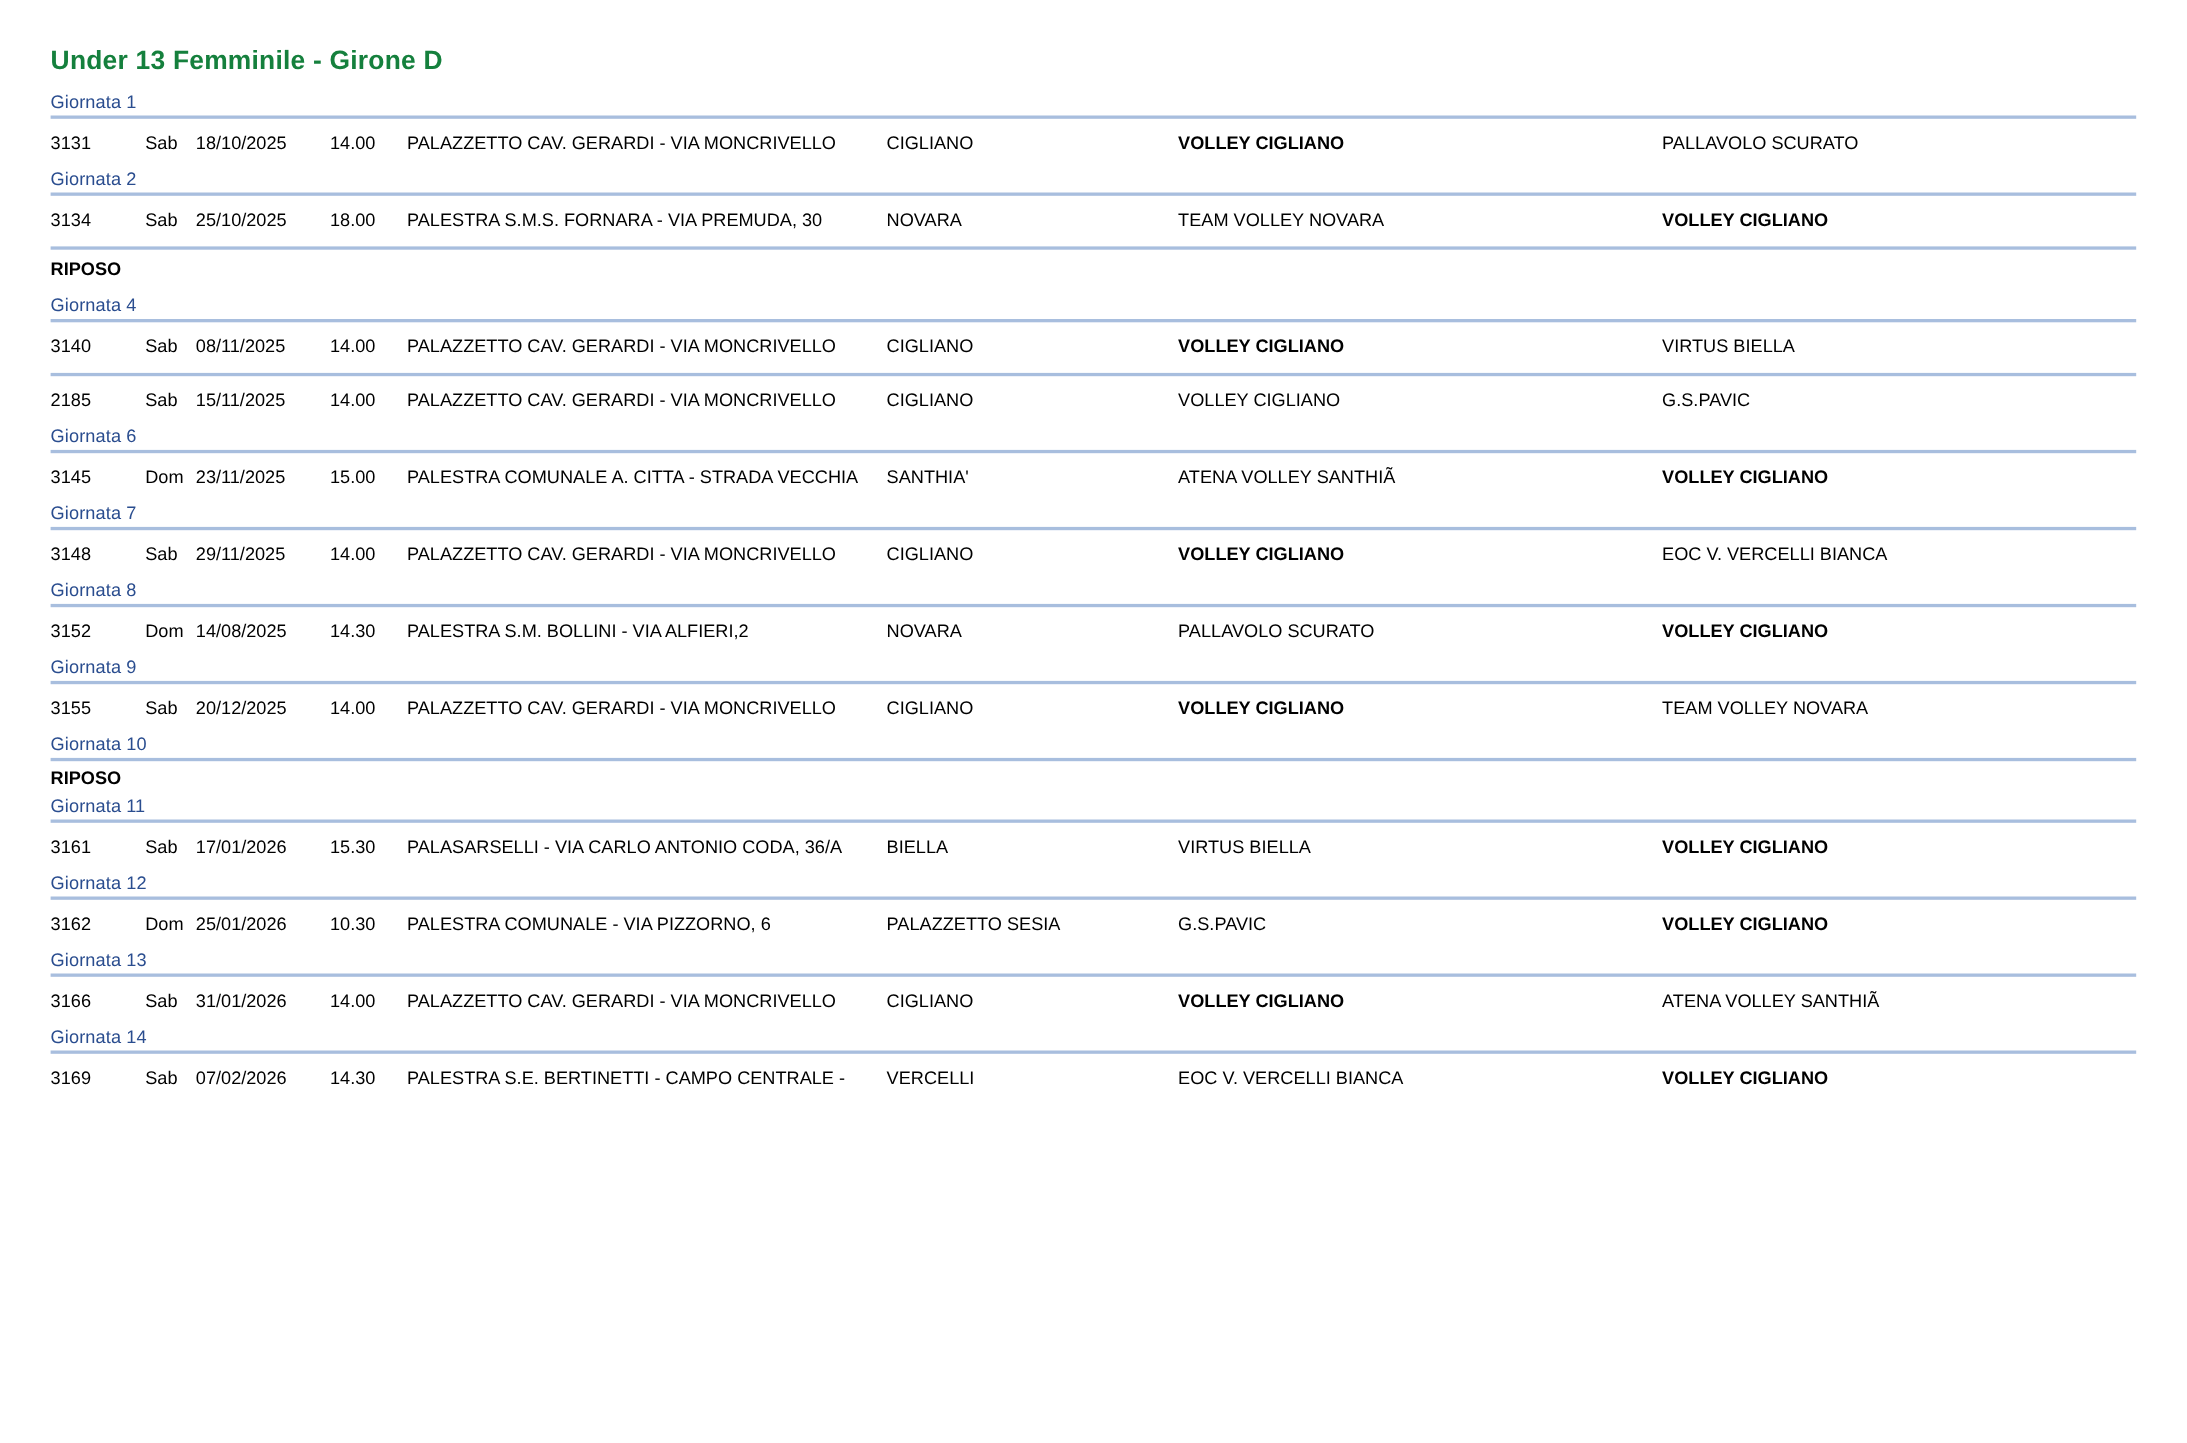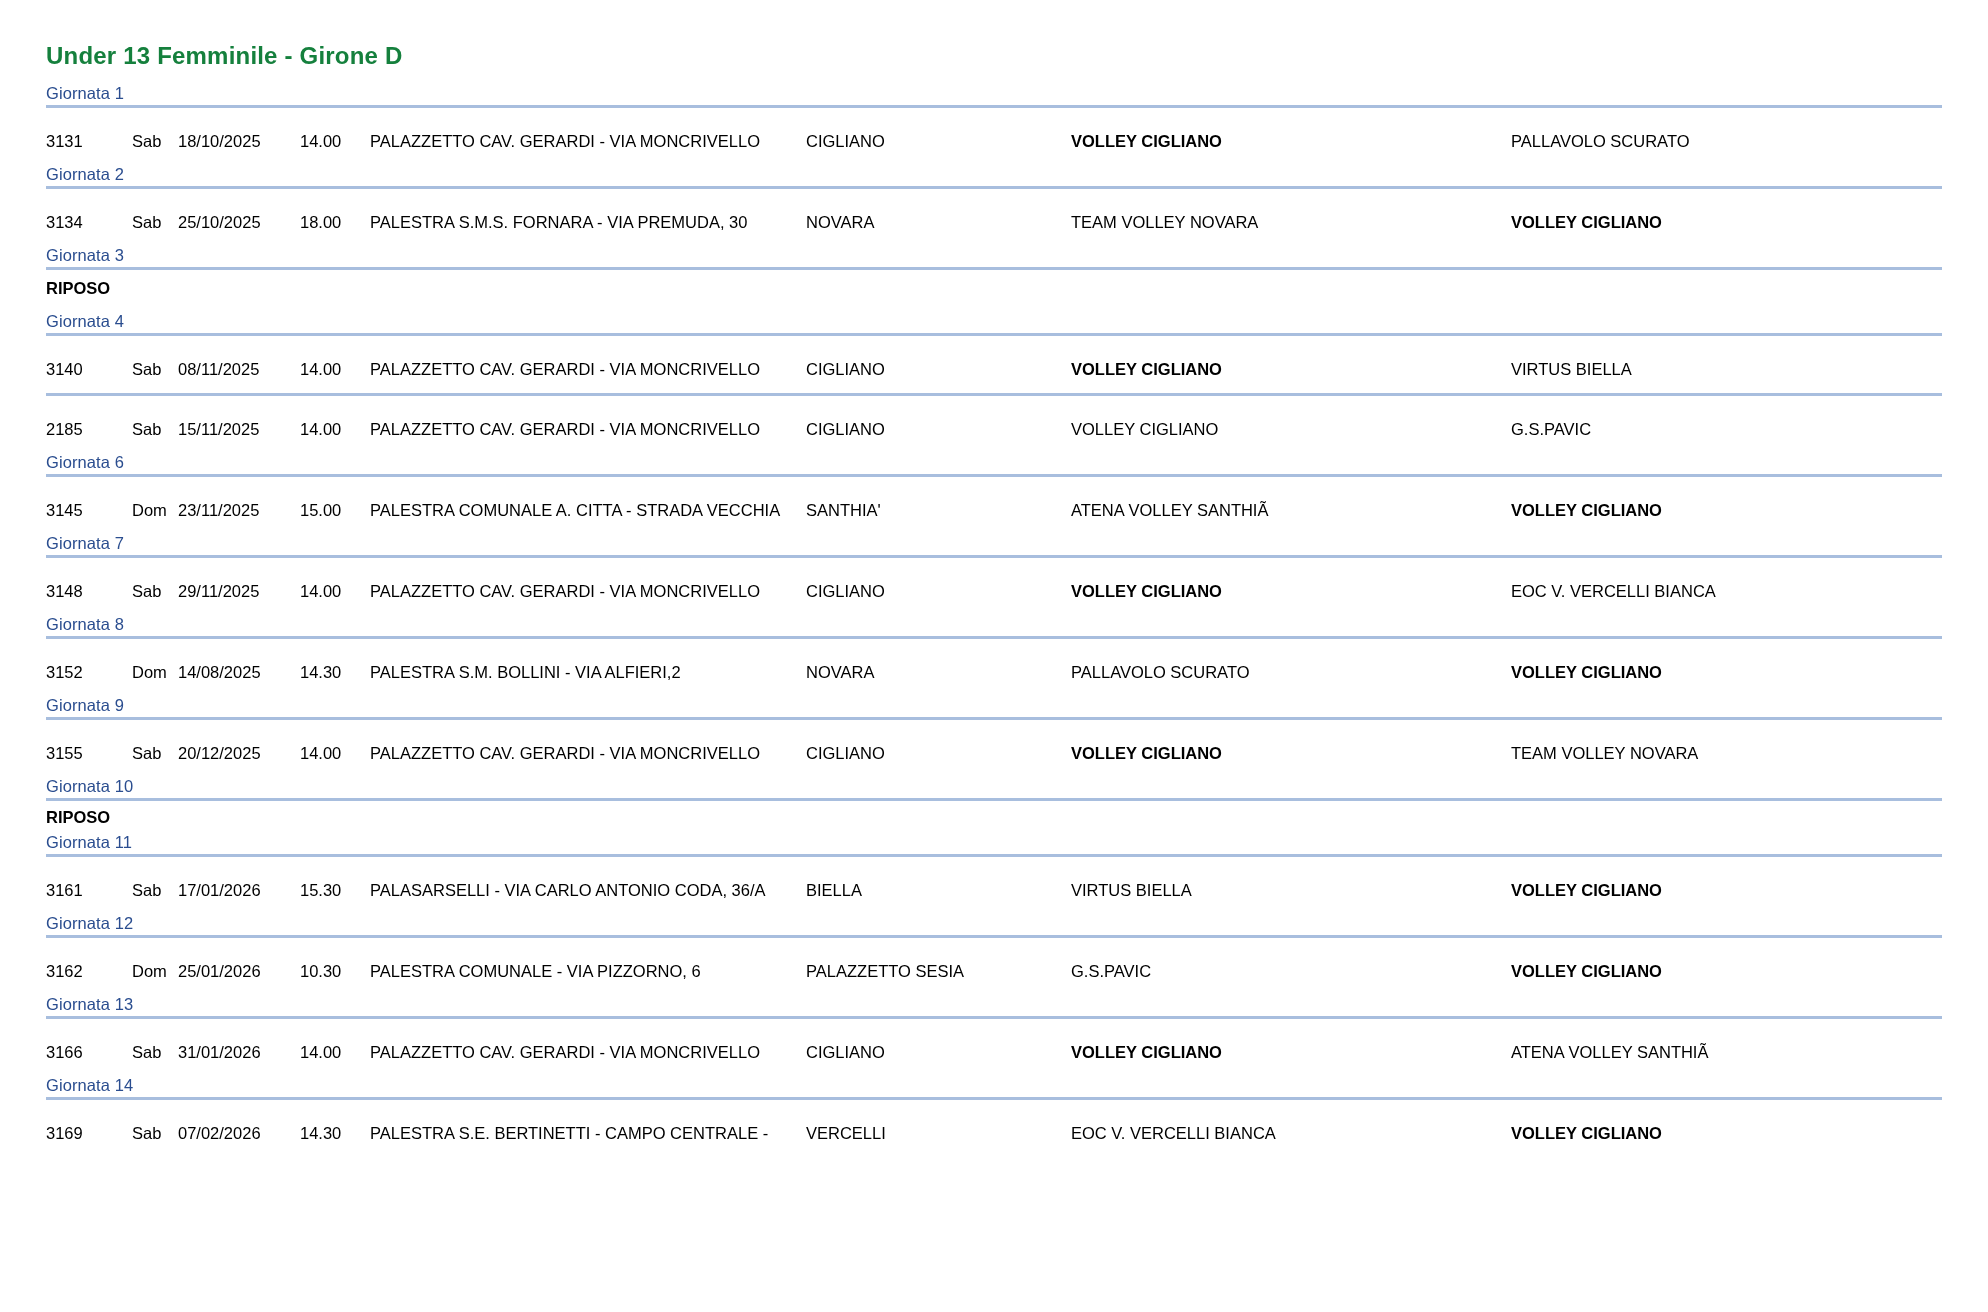--- a/index.html
+++ b/index.html
@@ -44,21 +44,21 @@
   }
   .day-rule {
     height: 3px;
     background: #a8bede;
     width: 100%;
   }
   .match-row {
     display: flex;
     align-items: baseline;
     font-size: 16.5px;
-    padding-top: 24px;
+    padding-top: 13px;
     white-space: nowrap;
   }
   .c-num {
     width: 86px;
     flex: 0 0 86px;
   }
   .c-day {
     width: 46px;
     flex: 0 0 46px;
   }
@@ -139,21 +139,20 @@
           <div class="c-time">18.00</div>
           <div class="c-venue">
             <span class="c-venue-inner">PALESTRA S.M.S. FORNARA - VIA PREMUDA, 30</span>
           </div>
           <div class="c-city">NOVARA</div>
           <div class="c-home">TEAM VOLLEY NOVARA</div>
           <div class="c-away bold">VOLLEY CIGLIANO</div>
         </div>
       </div>
       <div class="day-block">
-        <div class="day-label">Giornata 3</div>
         <div class="day-rule"></div>
         <div class="riposo">RIPOSO</div>
       </div>
       <div class="day-block">
         <div class="day-label">Giornata 4</div>
         <div class="day-rule"></div>
         <div class="match-row">
           <div class="c-num">3140</div>
           <div class="c-day">Sab</div>
           <div class="c-date">08/11/2025</div>

